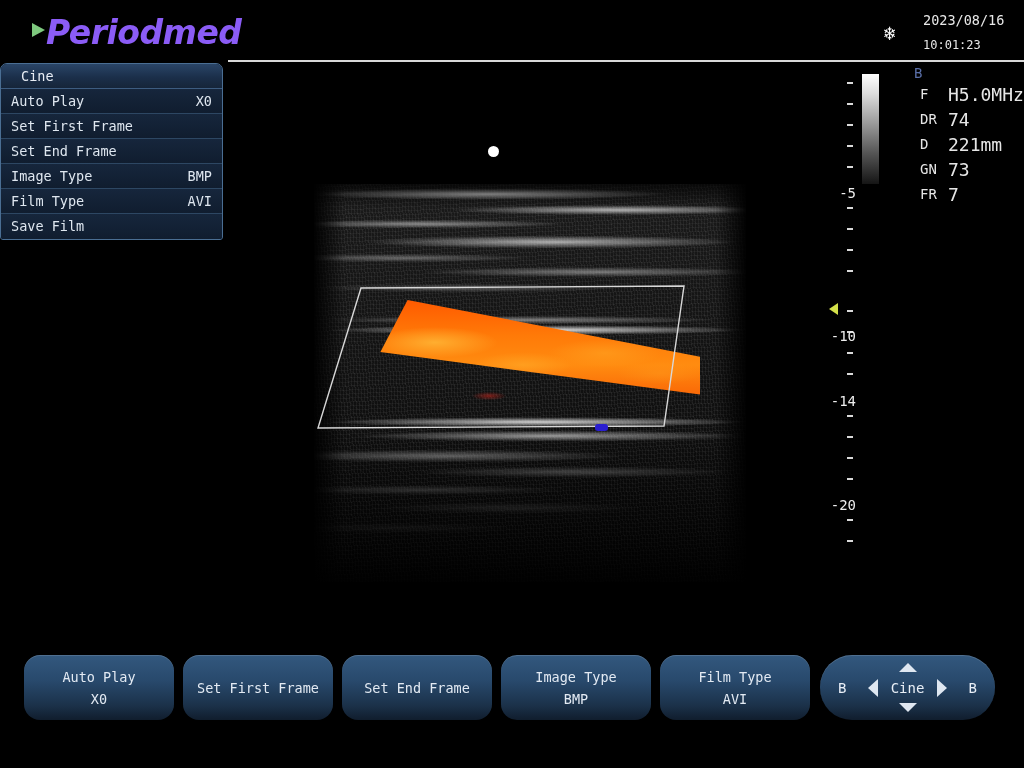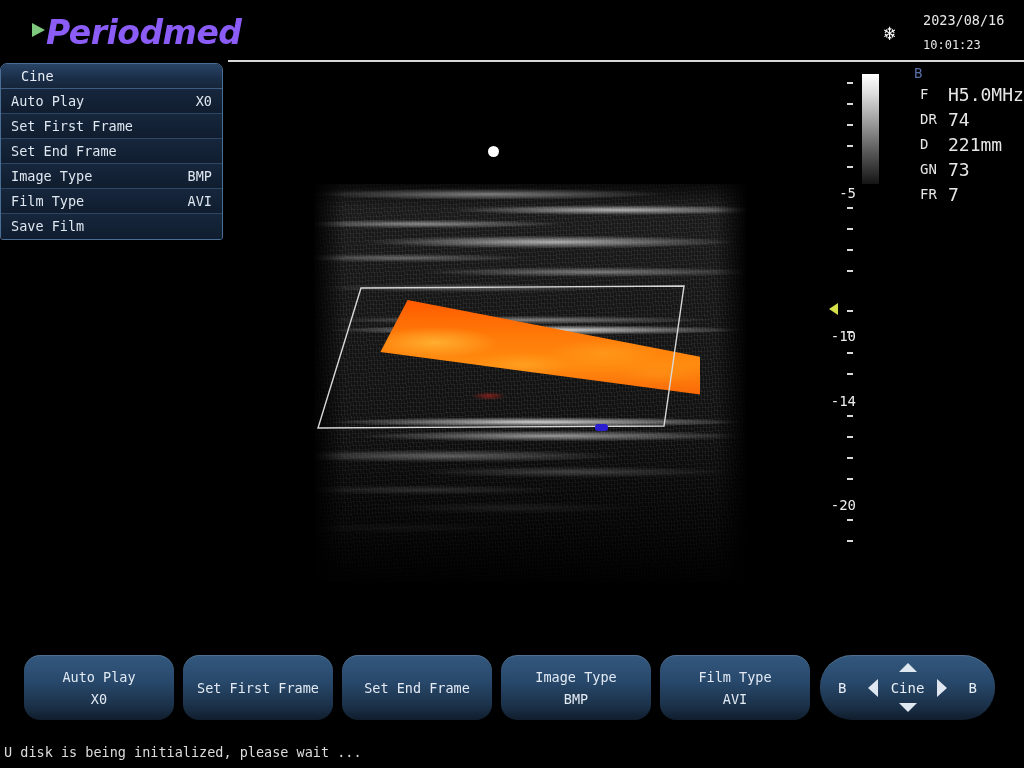--- a/index.html
+++ b/index.html
@@ -403,18 +403,14 @@
       <div class="np-up"></div>
       <div class="np-down"></div>
       <div class="np-left"></div>
       <div class="np-right"></div>
       <div class="np-bl">B</div>
       <div class="np-center">Cine</div>
       <div class="np-br">B</div>
     </div>
   </div>
 
-  <div class="status-bar">
-    <div class="status-text">U disk is being initialized, please wait ...</div>
-
-  </div>
 
 </div>
 
 </body></html>

